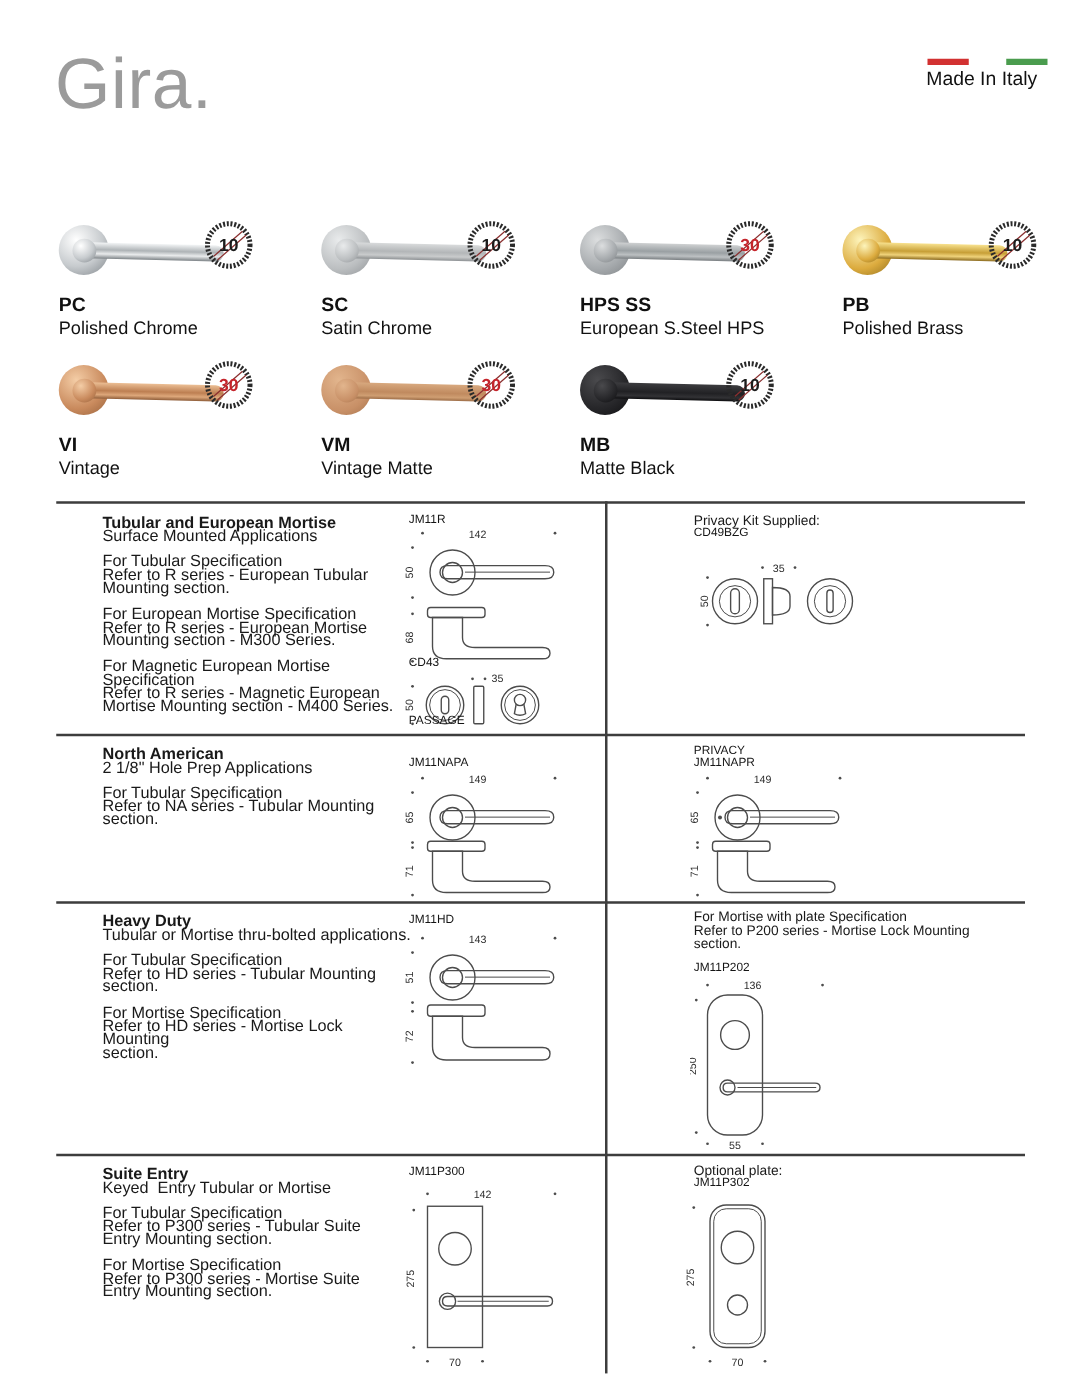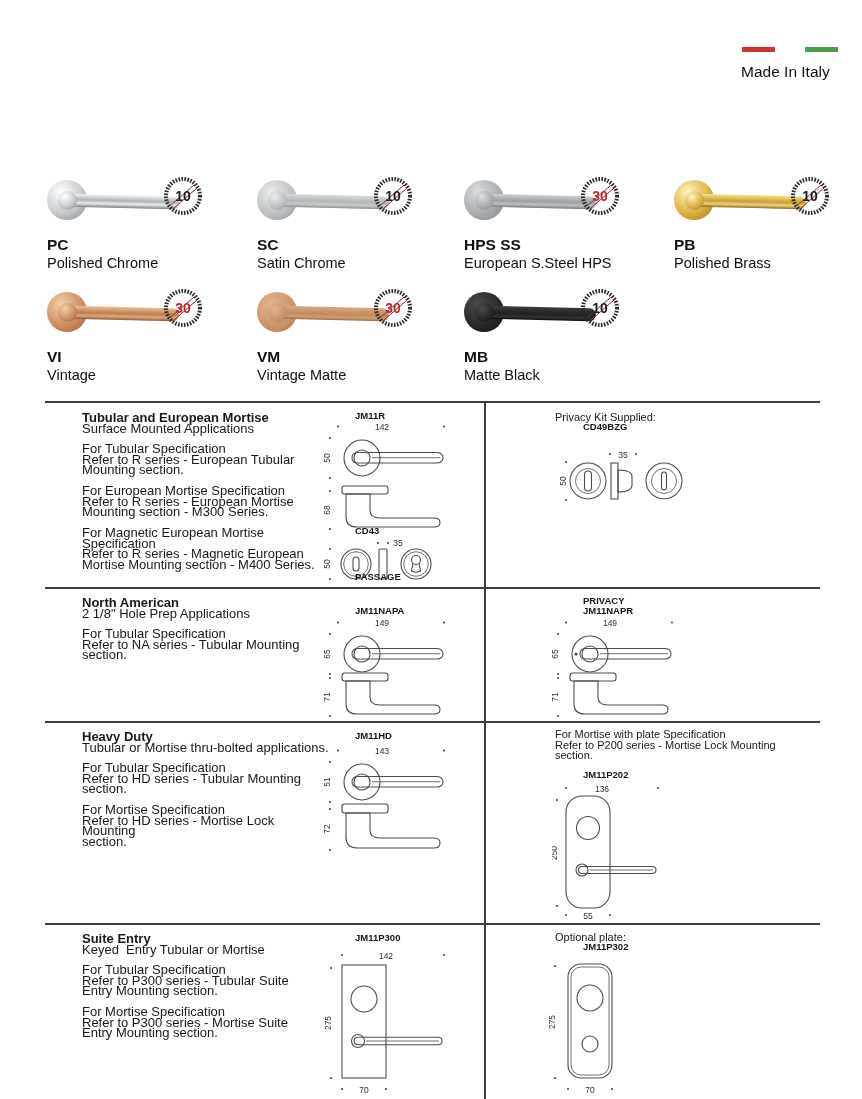--- a/index.html
+++ b/index.html
@@ -1,20 +1,20 @@
 <!DOCTYPE html>
 <html><head>
 <meta charset="utf-8">
 <style>
   html,body{margin:0;padding:0;background:#fff;}
   #page{position:relative;width:862px;height:1099px;background:#fff;overflow:hidden;
         font-family:"Liberation Sans",sans-serif;color:#1c1c1c;}
   
   .brand{position:absolute;left:44px;top:34px;font-size:57px;color:#9b9b9b;letter-spacing:.5px;}
-  .made-in{position:absolute;left:741px;top:63px;font-size:15.5px;color:#111;}
+  .made-in{position:absolute;left:741px;top:55px;font-size:15.5px;color:#111;}
   .flag-dash{position:absolute;top:47px;width:33px;height:5px;}
   .flag-red{left:742px;}
   .flag-green{left:805px;}
   
   .fcell{position:absolute;width:205px;height:104px;}
   .handle{position:absolute;left:0;top:0;width:165px;height:60px;}
   .rosette{position:absolute;left:2px;top:8px;width:40px;height:40px;border-radius:50%;}
   .neck{position:absolute;left:13px;top:19px;width:19px;height:19px;border-radius:50%;}
   .lever{position:absolute;left:22px;top:23px;width:112px;height:13px;border-radius:3px 7px 7px 3px;
          transform:rotate(1.4deg);}
@@ -37,35 +37,36 @@
   .mb  .rosette,.mb  .neck{background:radial-gradient(circle at 35% 30%,#4a4a4d,#232326 65%,#0e0e10);}
   .mb  .lever{background:linear-gradient(180deg,#3c3c3f,#212124 55%,#323235 80%,#0c0c0e);}
   
   .hrule{position:absolute;left:45px;width:775px;height:2px;background:#3d3d3d;}
   .vrule{position:absolute;left:484px;top:401px;width:2px;height:698px;background:#3d3d3d;}
   
   .spec{position:absolute;width:238px;font-size:13px;line-height:10.5px;color:#191919;}
   .spec-title{font-weight:bold;white-space:pre;}
   .spec-sub{white-space:pre;}
   .spec-body{white-space:pre-line;margin-top:10px;}
-  .dcode{position:absolute;font-size:9.5px;font-weight:bold;color:#151515;line-height:10.5px;white-space:pre;margin-left:28px;}
+  .dcode{position:absolute;font-size:9.5px;font-weight:normal;color:#151515;line-height:10.5px;white-space:pre;}
   .dnote{position:absolute;font-size:11px;line-height:10.5px;color:#191919;white-space:pre-line;}
   .diag{position:absolute;}
   svg{font-family:"Liberation Sans",sans-serif;}
   svg .ln{fill:none;stroke:#4c4c4c;stroke-width:1.1;}
   svg .thin{fill:none;stroke:#4c4c4c;stroke-width:.8;}
   svg .dimtxt{font-size:8.5px;fill:#2e2e2e;}
   svg .dot{fill:#4c4c4c;}
   svg .badge-num{font-size:14px;font-weight:bold;}
 </style>
 </head>
 <body>
 
 <div id="page">
 
+  <div class="brand">Gira.</div>
   <div class="flag-dash flag-red" style="background: rgb(210, 49, 49);"></div>
   <div class="flag-dash flag-green" style="background: rgb(74, 156, 78);"></div>
   <div class="made-in">Made In Italy</div>
 
   <div class="fcell pc" style="left:45px;top:172px">
     <div class="handle">
       <div class="rosette"></div>
       <div class="lever"></div>
       <div class="neck"></div>
     </div>

